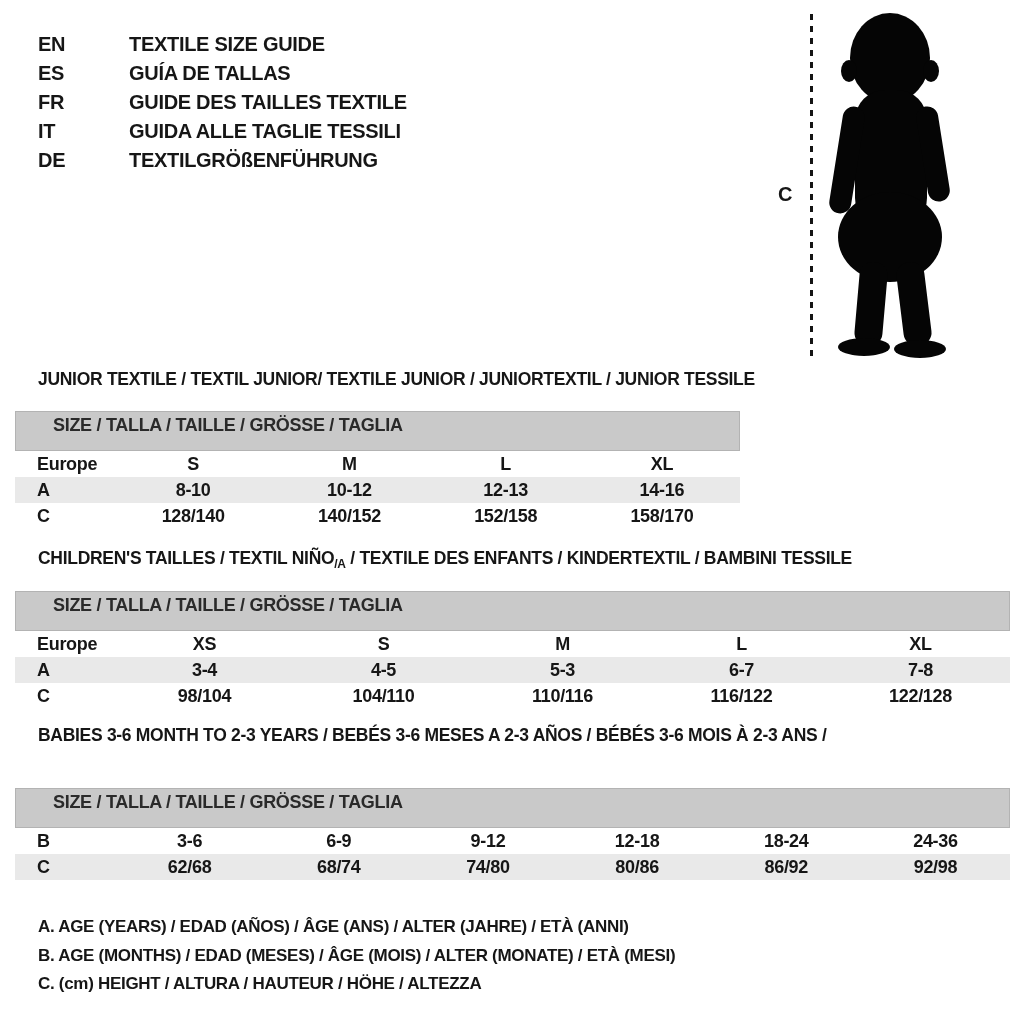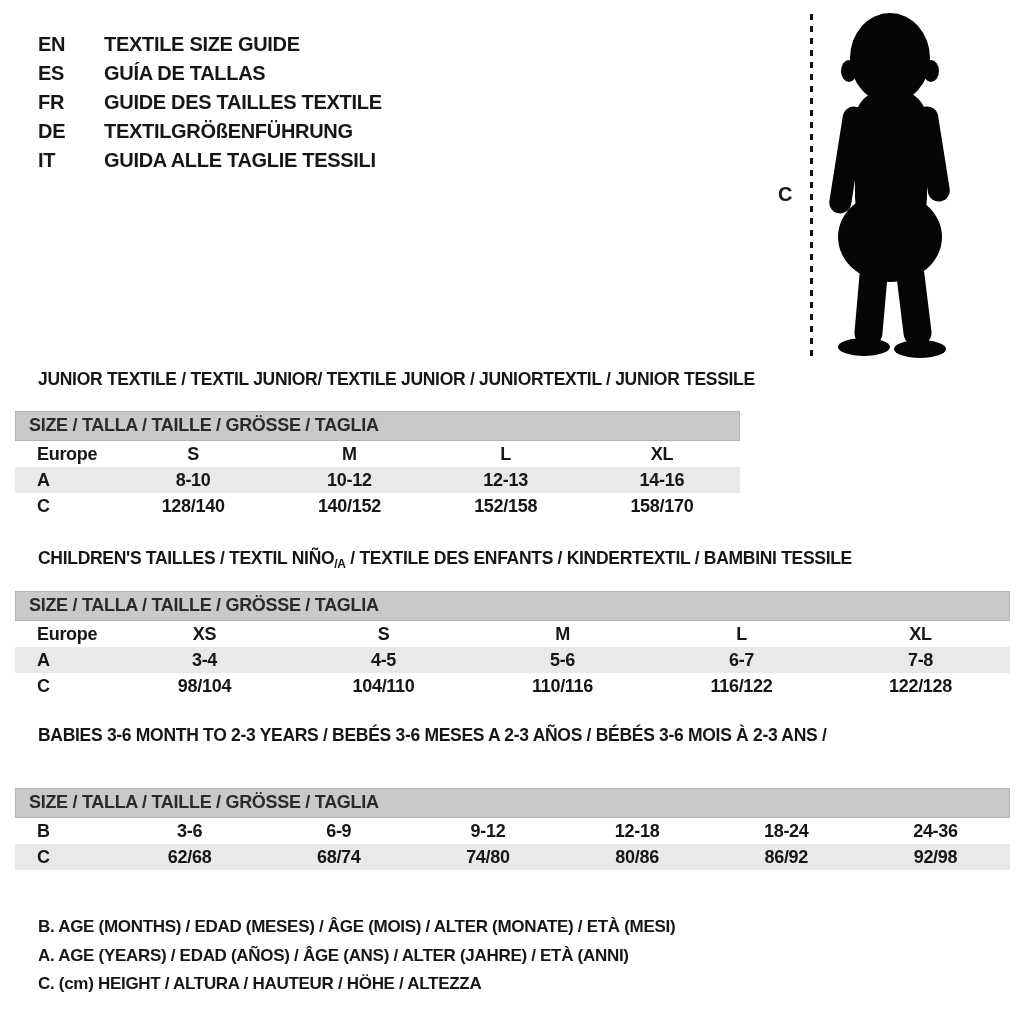--- a/index.html
+++ b/index.html
@@ -3,38 +3,38 @@
 <meta charset="utf-8">
 <style>
   html,body{margin:0;padding:0;background:#fff;}
   .canvas{
     position:relative;width:1024px;height:1024px;background:#ffffff;
     font-family:"Liberation Sans", sans-serif;color:#161616;overflow:hidden;
     letter-spacing:-0.3px;
   }
   
   .lang-block{position:absolute;left:38px;top:30px;}
-  .lang-row{display:flex;height:29px;align-items:center;font-weight:bold;font-size:20px;gap:7px;}
+  .lang-row{display:flex;height:29px;align-items:center;font-weight:bold;font-size:20px;}
   .lang-code{width:59px;flex:0 0 59px;}
-  .lang-text{white-space:nowrap;}
+  .lang-text{white-space:nowrap;margin-left:32px;}
   
   .figure{position:absolute;left:770px;top:0;width:254px;height:370px;}
   .dotted-line{
     position:absolute;left:40px;top:14px;width:3px;height:344px;
     background-image:repeating-linear-gradient(to bottom,#141414 0 6px,transparent 6px 12px);
   }
   .figure-label{position:absolute;left:8px;top:183px;font-weight:bold;font-size:20px;}
   .silhouette{position:absolute;left:48px;top:10px;}
   
   .sec-title{position:absolute;left:38px;font-weight:bold;font-size:17.5px;white-space:nowrap;text-align:center;}
   .sec-title .subscript{font-size:12px;vertical-align:-4px;}
   .stable{position:absolute;left:15px;}
   .size-bar{
-    height:30px;line-height:27px;background:#c9c9c9;border:1px solid #b3b3b3;
-    box-sizing:border-box;padding-left:13px;font-weight:bold;font-size:18px;color:#2a2a2a;
+    height:40px;line-height:27px;background:#c9c9c9;border:1px solid #b3b3b3;
+    box-sizing:border-box;padding-left:37px;font-weight:bold;font-size:18px;color:#2a2a2a;
     white-space:nowrap;overflow:hidden;
   }
   .trow{display:flex;height:26px;align-items:center;font-weight:bold;font-size:18px;}
   .trow.shaded{background:#e9e9e9;}
   .tlabel{flex:0 0 100px;padding-left:22px;box-sizing:border-box;}
   .tcell{flex:1;text-align:center;}
   .t-narrow{width:725px;}
   .t-wide{width:995px;}
   
   .footnotes{position:absolute;left:38px;top:913px;}
@@ -52,26 +52,26 @@
     </div>
     <div class="lang-row">
       <span class="lang-code">ES</span>
       <span class="lang-text">GUÍA DE TALLAS</span>
     </div>
     <div class="lang-row">
       <span class="lang-code">FR</span>
       <span class="lang-text">GUIDE DES TAILLES TEXTILE</span>
     </div>
     <div class="lang-row">
+      <span class="lang-code">IT</span>
+      <span class="lang-text">GUIDA ALLE TAGLIE TESSILI</span>
+    </div>
+    <div class="lang-row">
       <span class="lang-code">DE</span>
       <span class="lang-text">TEXTILGRÖßENFÜHRUNG</span>
-    </div>
-    <div class="lang-row">
-      <span class="lang-code">IT</span>
-      <span class="lang-text">GUIDA ALLE TAGLIE TESSILI</span>
     </div>
   </div>
 
   <div class="figure">
     <div class="dotted-line"></div>
     <div class="figure-label">C</div>
     <svg class="silhouette" width="152" height="348" viewBox="0 0 152 348" aria-hidden="true">
       <g fill="#050505">
         <ellipse cx="72" cy="48" rx="40" ry="45"></ellipse>
         <ellipse cx="31" cy="61" rx="8" ry="11"></ellipse>
@@ -127,21 +127,21 @@
           <span class="tcell">XS</span>
           <span class="tcell">S</span>
           <span class="tcell">M</span>
           <span class="tcell">L</span>
           <span class="tcell">XL</span>
         </div>
         <div class="trow shaded">
           <span class="tlabel">A</span>
           <span class="tcell">3-4</span>
           <span class="tcell">4-5</span>
-          <span class="tcell">5-6</span>
+          <span class="tcell">5-3</span>
           <span class="tcell">6-7</span>
           <span class="tcell">7-8</span>
         </div>
         <div class="trow">
           <span class="tlabel">C</span>
           <span class="tcell">98/104</span>
           <span class="tcell">104/110</span>
           <span class="tcell">110/116</span>
           <span class="tcell">116/122</span>
           <span class="tcell">122/128</span>
@@ -168,18 +168,18 @@
           <span class="tcell">68/74</span>
           <span class="tcell">74/80</span>
           <span class="tcell">80/86</span>
           <span class="tcell">86/92</span>
           <span class="tcell">92/98</span>
         </div>
       </div>
   </div>
 
   <div class="footnotes">
+    <div class="footnote">A. AGE (YEARS) / EDAD (AÑOS) / ÂGE (ANS) / ALTER (JAHRE) / ETÀ (ANNI)</div>
     <div class="footnote">B. AGE (MONTHS) / EDAD (MESES) / ÂGE (MOIS) / ALTER (MONATE) / ETÀ (MESI)</div>
-    <div class="footnote">A. AGE (YEARS) / EDAD (AÑOS) / ÂGE (ANS) / ALTER (JAHRE) / ETÀ (ANNI)</div>
     <div class="footnote">C. (cm) HEIGHT / ALTURA / HAUTEUR / HÖHE / ALTEZZA</div>
   </div>
 
 </div>
 
 </body></html>

